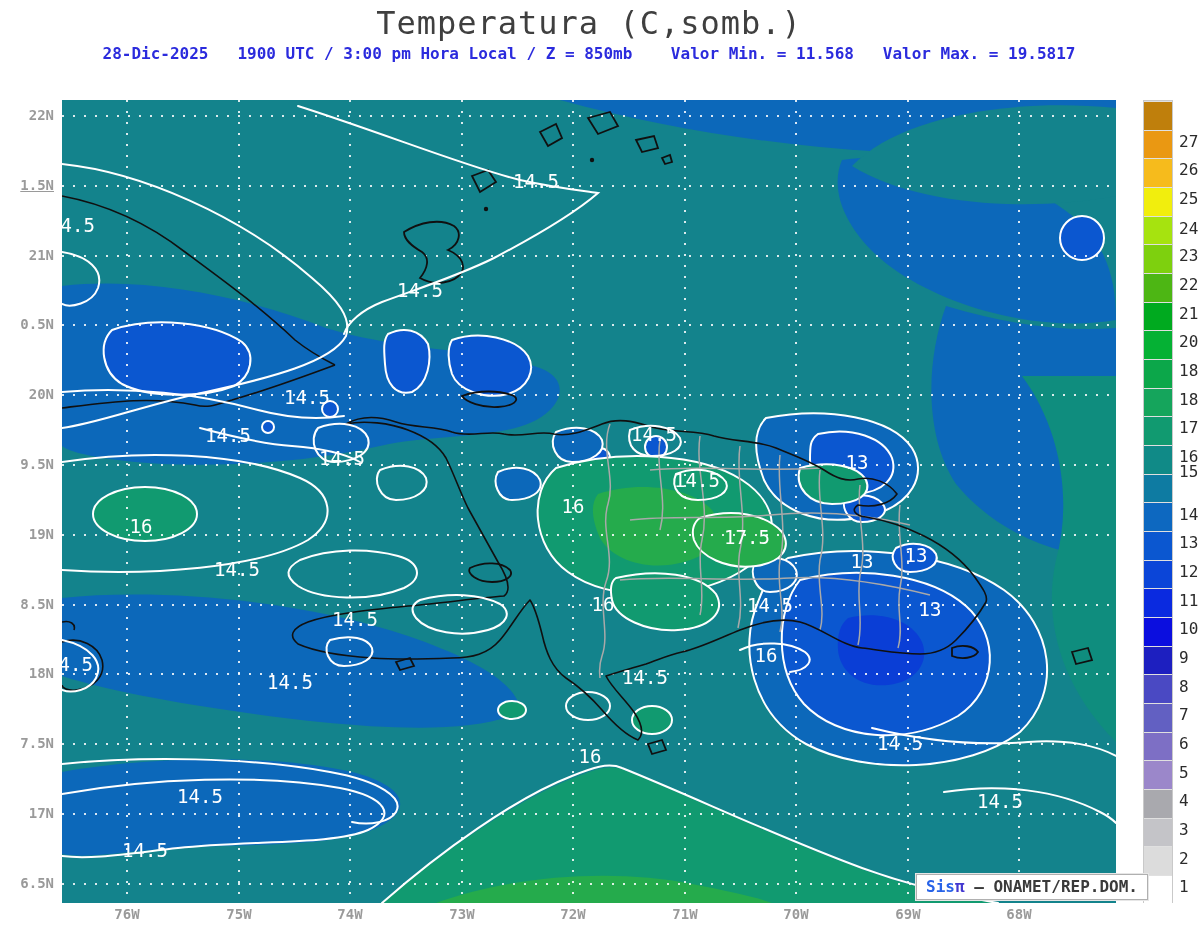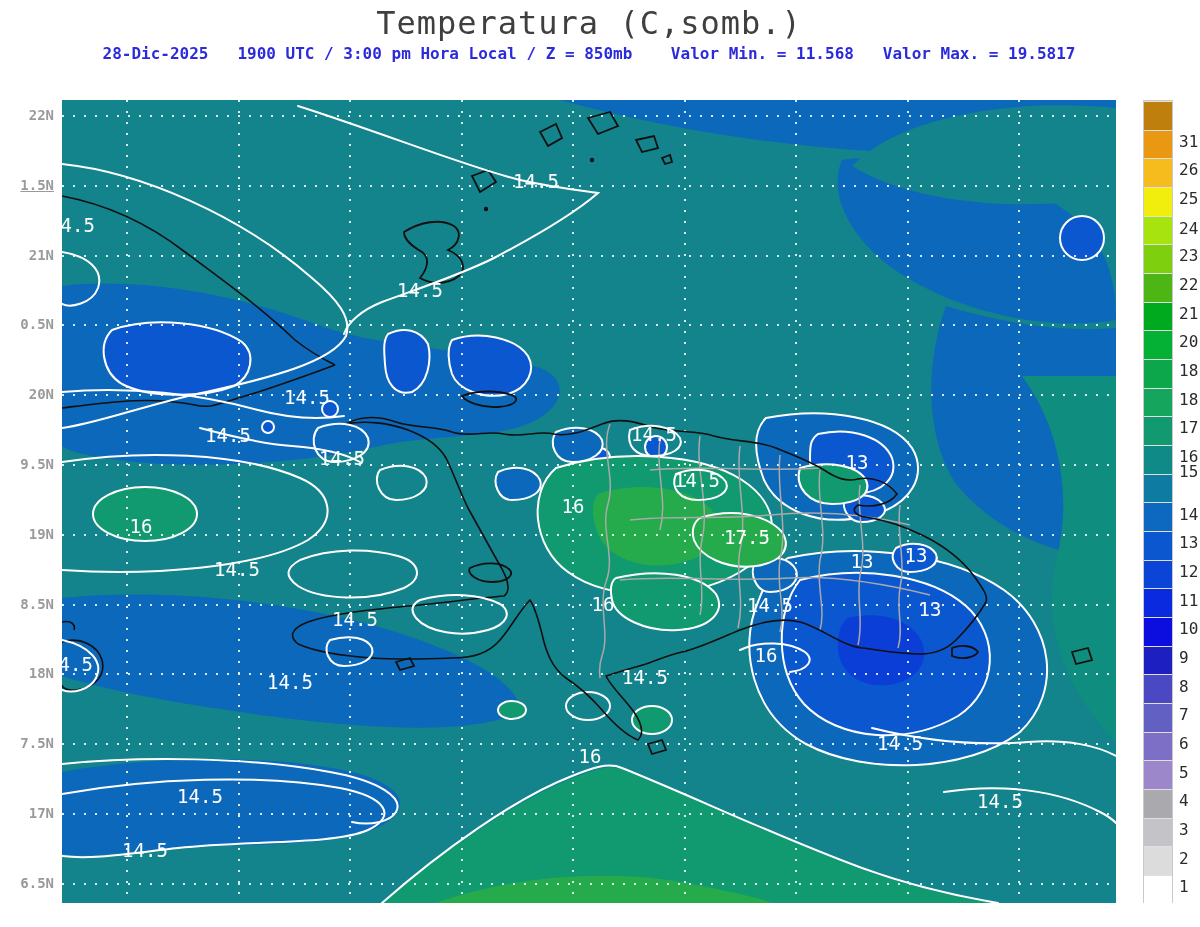--- a/index.html
+++ b/index.html
@@ -56,20 +56,31 @@
       <div class="lat-label" style="top: 147px;">21N</div>
       <div class="lat-label" style="top: 216px;">0.5N</div>
       <div class="lat-label" style="top: 286px;">20N</div>
       <div class="lat-label" style="top: 356px;">9.5N</div>
       <div class="lat-label" style="top: 426px;">19N</div>
       <div class="lat-label" style="top: 496px;">8.5N</div>
       <div class="lat-label" style="top: 565px;">18N</div>
       <div class="lat-label" style="top: 635px;">7.5N</div>
       <div class="lat-label" style="top: 705px;">17N</div>
       <div class="lat-label" style="top: 775px;">6.5N</div>
+    </div>
+  <div id="lon-axis">
+      <div class="lon-label" style="left: 127px;">76W</div>
+      <div class="lon-label" style="left: 239px;">75W</div>
+      <div class="lon-label" style="left: 350px;">74W</div>
+      <div class="lon-label" style="left: 462px;">73W</div>
+      <div class="lon-label" style="left: 573px;">72W</div>
+      <div class="lon-label" style="left: 685px;">71W</div>
+      <div class="lon-label" style="left: 796px;">70W</div>
+      <div class="lon-label" style="left: 908px;">69W</div>
+      <div class="lon-label" style="left: 1019px;">68W</div>
     </div>
 
   <svg id="mapsvg" width="1054" height="803" viewBox="62 100 1054 803" xmlns="http://www.w3.org/2000/svg">
 
     <g id="fills">
       <rect x="62" y="100" width="1054" height="803" class="f-teal"></rect>
 
       <path class="f-blue" d="M560,100 L1116,100 L1116,148 C960,166 740,150 560,100 Z"></path>
       <path class="f-blue" d="M842,160 C910,150 1000,168 1056,204 C1100,232 1116,268 1116,320 C1048,332 958,312 898,272 C856,244 826,198 842,160 Z"></path>
       <path class="f-teal" d="M852,166 C900,116 1010,98 1116,108 L1116,196 C1030,212 916,206 852,166 Z"></path>
@@ -284,16 +295,17 @@
       <div class="cb-label" style="top: 318.464px;">17</div>
       <div class="cb-label" style="top: 289.786px;">18</div>
       <div class="cb-label" style="top: 261.107px;">18</div>
       <div class="cb-label" style="top: 232.429px;">20</div>
       <div class="cb-label" style="top: 203.75px;">21</div>
       <div class="cb-label" style="top: 175.071px;">22</div>
       <div class="cb-label" style="top: 146.393px; text-align: right;">23</div>
       <div class="cb-label" style="top: 119px;">24</div>
       <div class="cb-label" style="top: 89.0357px;">25</div>
       <div class="cb-label" style="top: 60.3571px;">26</div>
-      <div class="cb-label" style="top: 31.6786px;">31</div>
+      <div class="cb-label" style="top: 31.6786px;">27</div>
     </div>
 
+  <div id="branding"><span class="sis">Sis</span><span class="pi">π</span><span class="rest"> – ONAMET/REP.DOM.</span></div>
 </div>
 
 </body></html>

